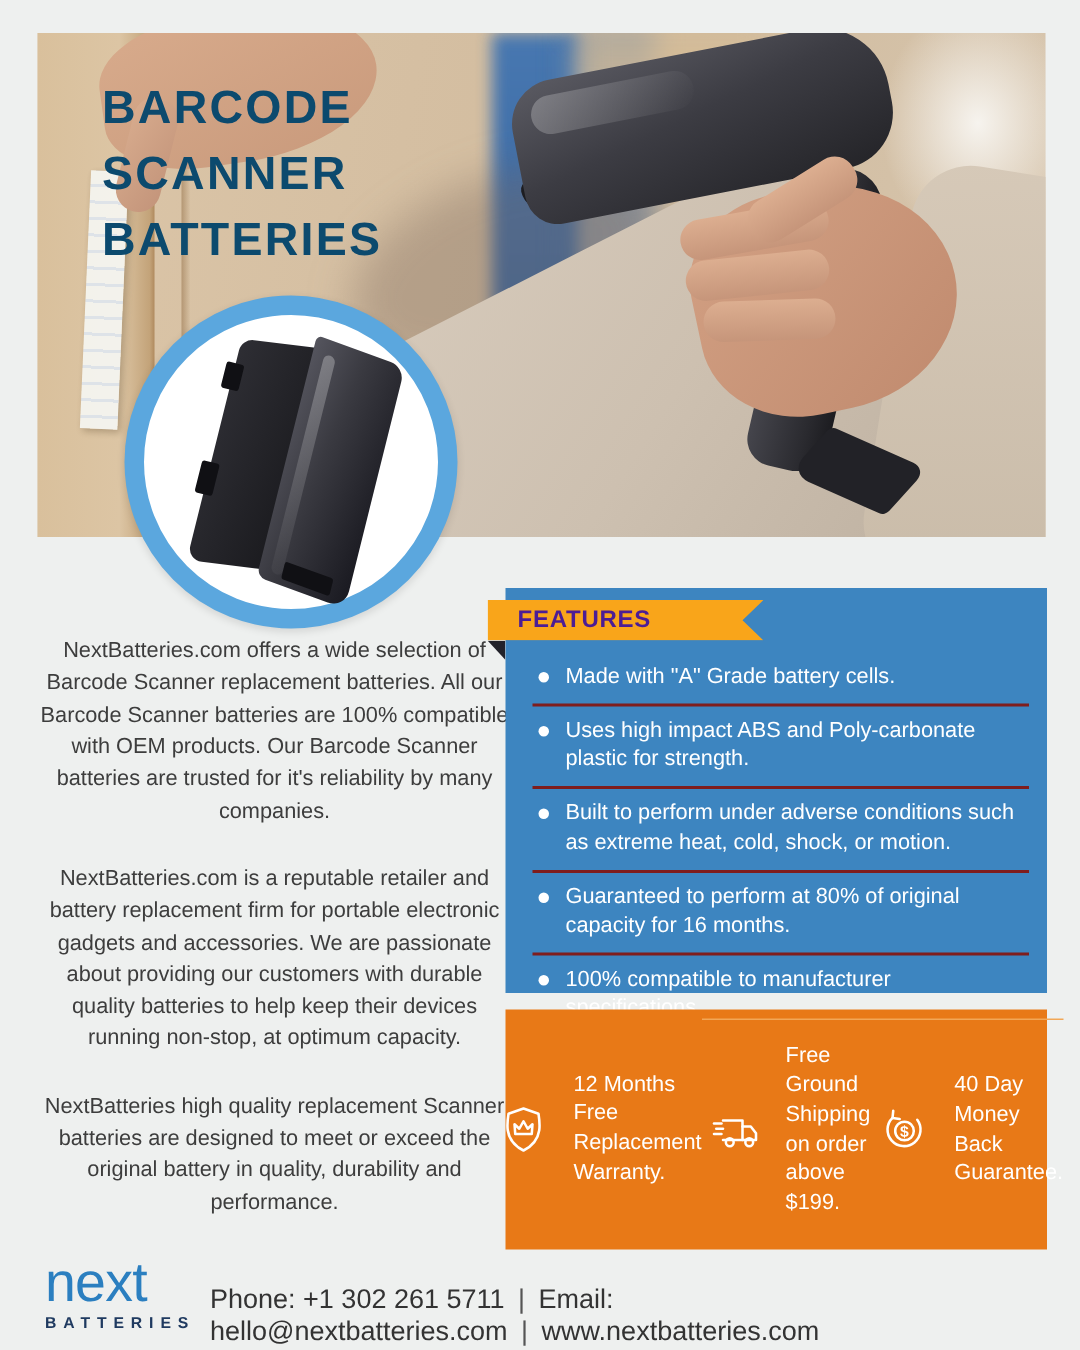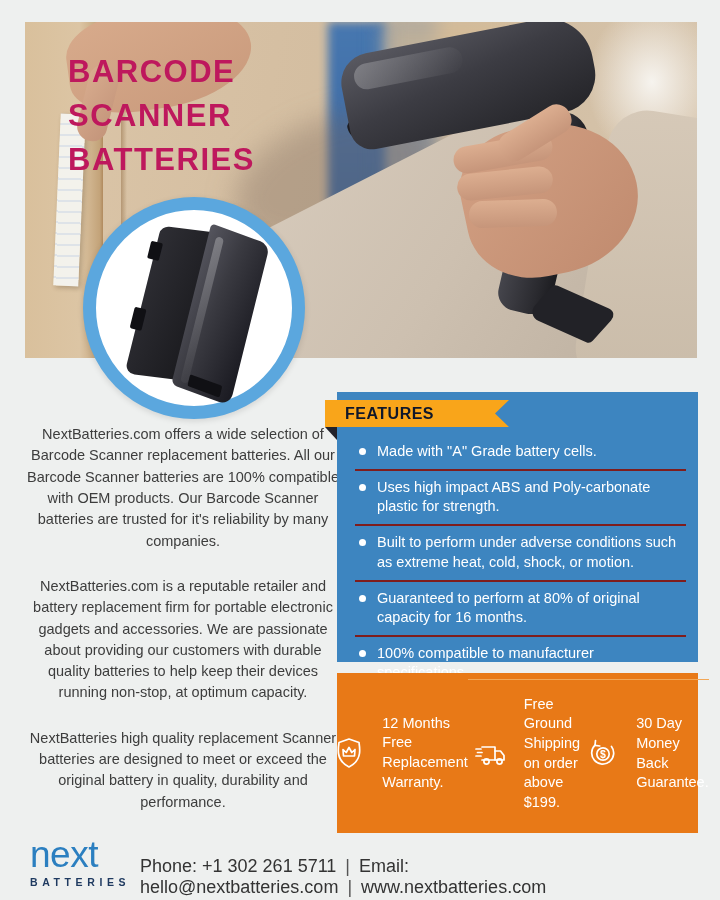--- a/index.html
+++ b/index.html
@@ -49,21 +49,21 @@
   .scanner-head::after { content:""; position:absolute; left:14px; top:10px; width:110px; height:26px;
            border-radius:14px; background:linear-gradient(120deg,rgba(255,255,255,.25),rgba(255,255,255,0)); }
   .scanner-lip { position:absolute; left:322px; top:86px; width:120px; height:22px;
            background:#1d1d21; border-radius:8px 14px 10px 20px; transform:rotate(-13deg); }
   .scanner-handle { position:absolute; left:492px; top:88px; width:54px; height:205px;
            background:linear-gradient(90deg,#45454c,#2a2a2f 70%,#1c1c20); border-radius:16px 26px 22px 18px;
            transform:rotate(13deg); }
   .scanner-strap { position:absolute; left:512px; top:272px; width:70px; height:40px;
            background:#222227; transform:rotate(24deg) skewX(-18deg); border-radius:4px 10px 4px 14px; }
 
-  .hero-title { position:absolute; left:68px; top:50px; color:#be185d; font-weight:bold;
+  .hero-title { position:absolute; left:68px; top:50px; color:#0c4a6e; font-weight:bold;
            font-size:31px; line-height:44px; letter-spacing:1.5px; }
 
   
   .circle-badge { position:absolute; left:83px; top:197px; width:222px; height:222px; border-radius:50%;
            background:#ffffff; border:13px solid #5ba7de; box-shadow:0 2px 6px rgba(0,0,0,.12); }
   .battery { position:absolute; left:46px; top:16px; width:112px; height:168px; transform:rotate(14deg); }
   .bat-left { position:absolute; left:0; top:8px; width:52px; height:152px; border-radius:8px 0 0 10px;
            background:linear-gradient(100deg,#2e2e34,#1b1b1f); transform:skewY(-7deg); }
   .bat-right { position:absolute; left:48px; top:0; width:62px; height:166px; border-radius:4px 10px 12px 6px;
            background:linear-gradient(100deg,#55555e 0%,#3a3a41 40%,#191920 100%); transform:skewY(6deg); }
@@ -78,21 +78,21 @@
   
   .intro { position:absolute; left:25px; top:424px; width:316px; color:#3d3d3d;
            font-size:14.5px; line-height:1.47; }
   .intro p { margin-bottom:24px;text-align:center; }
 
   
   .features-box { position:absolute; left:337px; top:392px; width:361px; height:270px; background:#3d85c0; }
   .ribbon { position:absolute; left:-12px; top:8px; height:27px; width:184px; background:#f9a51a;
            display:flex; align-items:center; padding-left:20px;
            clip-path:polygon(0 0,100% 0,calc(100% - 14px) 50%,100% 100%,0 100%); }
-  .ribbon-label { color:#0f172a; font-weight:bold; font-size:16px; letter-spacing:.5px; }
+  .ribbon-label { color:#4c1d95; font-weight:bold; font-size:16px; letter-spacing:.5px; }
   .ribbon-fold { position:absolute; left:-12px; top:35px; width:12px; height:13px; background:#22222a;
            clip-path:polygon(0 0,100% 0,100% 100%); }
   .feature-list { list-style:none; margin-top:43px; padding:0 12px 0 18px; }
   .feature-item { display:flex; padding:7px 0 8px 0; }
   .feature-item + .feature-item { border-top:2px solid #7f1d1d; }
   .bullet-dot { width:7px; height:7px; border-radius:50%; background:#ffffff; margin:6px 11px 0 4px; flex:none; }
   .feature-text { color:#ffffff; font-size:14.5px; line-height:1.32; max-width:305px; }
 
   
   .benefits-box { position:absolute; left:337px; top:673px; width:361px; height:160px; background:#e87917;
@@ -211,21 +211,21 @@
       </svg>
       <span class="benefit-text">Free Ground Shipping on order above $199.</span>
     </div>
     <div class="benefit-row">
       <svg class="benefit-icon" viewBox="0 0 34 34" fill="none" stroke="#ffffff" stroke-width="1.7" stroke-linejoin="round" stroke-linecap="round">
         <path d="M25.5 9.5 A11 11 0 1 1 9 8.2"></path>
         <path d="M9.5 3.5 L9 8.4 L13.8 9"></path>
         <circle cx="17" cy="17" r="6.2"></circle>
         <text x="17" y="21" text-anchor="middle" font-size="10.5" fill="#ffffff" stroke="none" font-family="Liberation Sans, sans-serif" font-weight="bold">$</text>
       </svg>
-      <span class="benefit-text">30 Day Money Back Guarantee.</span>
+      <span class="benefit-text">40 Day Money Back Guarantee.</span>
     </div>
   </div>
 
   <div class="logo">
     <div class="logo-primary">next</div>
     <div class="logo-secondary">BATTERIES</div>
   </div>
   <div class="contact">
     <a href="#">Phone: +1 302 261 5711</a><span class="sep">|</span><a href="#">Email: hello@nextbatteries.com</a><span class="sep">|</span><a href="#">www.nextbatteries.com</a>
   </div>

